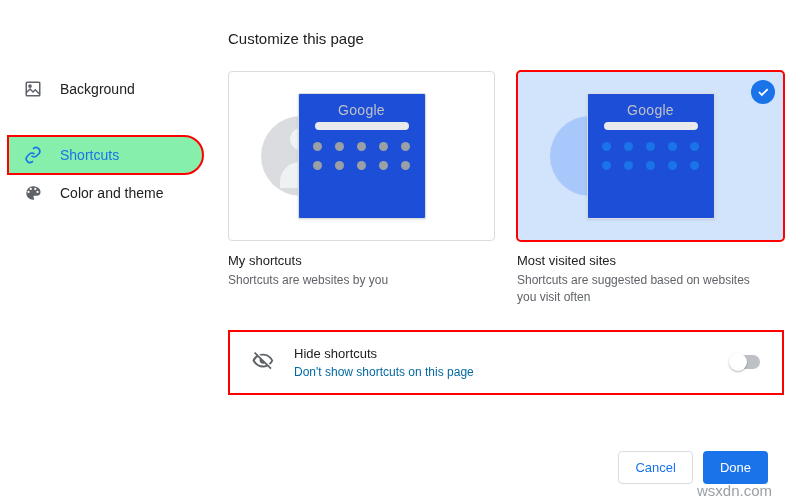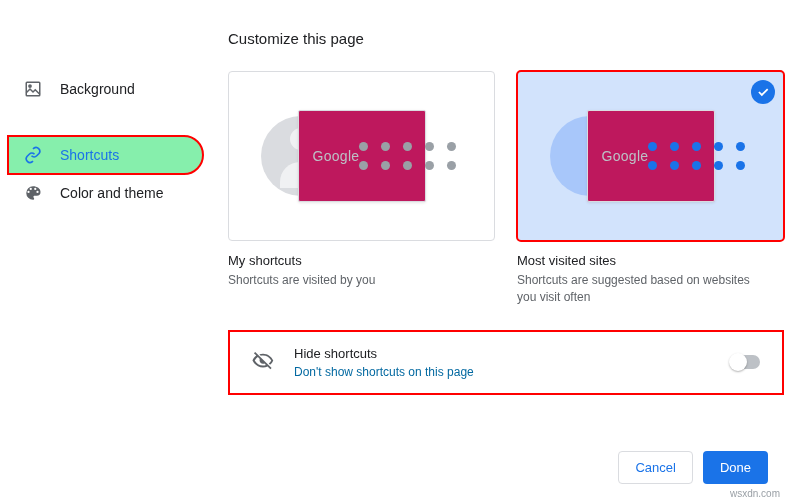--- a/index.html
+++ b/index.html
@@ -10,21 +10,21 @@
     .sidebar-icon { width: 18px; height: 18px; display: flex; align-items: center; justify-content: center; }
     .sidebar-label { font-size: 14px; }
     .highlight-red { outline: 2px solid #ff0000; outline-offset: -1px; }
     .main { position: absolute; left: 228px; top: 30px; right: 4px; }
     .page-title { font-size: 15px; color: #202124; margin-bottom: 24px; }
     .cards-row { display: flex; gap: 22px; margin-bottom: 24px; }
     .card-wrap { flex: 1; }
     .card { height: 170px; border: 1px solid #dadce0; border-radius: 4px; position: relative; display: flex; align-items: center; justify-content: center; overflow: hidden; }
     .card.selected { background: #d2e3fc; border-color: #d2e3fc; }
     .check-badge { position: absolute; top: 8px; right: 8px; width: 24px; height: 24px; background: #1a73e8; border-radius: 50%; display: flex; align-items: center; justify-content: center; }
-    .preview { width: 128px; height: 92px; background: #be185d; border: 1px solid #dadce0; border-radius: 2px; box-shadow: 0 1px 3px rgba(0,0,0,0.1); display: flex; flex-direction: row; align-items: center; padding: 8px 14px; position: relative; z-index: 2; }
+    .preview { width: 128px; height: 126px; background: #1d4ed8; border: 1px solid #dadce0; border-radius: 2px; box-shadow: 0 1px 3px rgba(0,0,0,0.1); display: flex; flex-direction: column; align-items: center; padding: 8px 14px; position: relative; z-index: 2; }
     .preview-logo { font-size: 14px; color: #bdc1c6; font-weight: 500; letter-spacing: 0.3px; }
     .preview-bar { width: 94px; height: 8px; background: #e8eaed; border-radius: 4px; margin-top: 4px; margin-bottom: 12px; }
     .dots { display: grid; grid-template-columns: repeat(5, 10px); grid-gap: 10px 12px; }
     .dot { width: 9px; height: 9px; border-radius: 50%; }
     .dot.grey { background: #9aa0a6; }
     .dot.blue { background: #1a73e8; }
     .bg-circle { position: absolute; left: 32px; width: 80px; height: 80px; border-radius: 50%; z-index: 1; }
     .bg-circle.grey { background: #dadce0; }
     .bg-circle.blue { background: #a8c7fa; }
     .bg-circle .head { position: absolute; top: 12px; left: 50%; transform: translateX(-50%); width: 22px; height: 22px; background: #fff; border-radius: 50%; opacity: 0.6; }
@@ -35,21 +35,21 @@
     .hide-icon { width: 22px; margin-right: 20px; }
     .hide-text { flex: 1; }
     .hide-title { font-size: 13px; font-weight: 500; color: #202124; }
     .hide-desc { font-size: 12px; color: #0369a1; margin-top: 4px; }
     .toggle { width: 30px; height: 14px; background: #bdc1c6; border-radius: 8px; position: relative; }
     .toggle::after { content: ""; position: absolute; top: -2px; left: -1px; width: 18px; height: 18px; background: #fff; border-radius: 50%; box-shadow: 0 1px 2px rgba(0,0,0,0.3); }
     .footer { position: absolute; bottom: 18px; right: 20px; display: flex; gap: 10px; }
     .btn { padding: 8px 16px; font-size: 13px; border-radius: 4px; cursor: pointer; border: 1px solid transparent; }
     .btn-secondary { background: #fff; border-color: #dadce0; color: #1a73e8; }
     .btn-primary { background: #1a73e8; color: #fff; }
-    .watermark { position: absolute; bottom: 3px; right: 8px; font-size: 10px; color: #9aa0a6; margin-left: 8px; }
+    .watermark { position: absolute; bottom: 3px; right: 16px; font-size: 15px; color: #9aa0a6; margin-left: 8px; }
   </style>
 </head>
 <body>
 
 <div class="sidebar">
   <div class="sidebar-item">
     <span class="sidebar-icon">
       <svg width="18" height="18" viewBox="0 0 24 24" fill="none" stroke="#5f6368" stroke-width="2">
           <rect x="3" y="3" width="18" height="18" rx="1"></rect>
           <circle cx="8" cy="8" r="1.5" fill="#5f6368"></circle>
@@ -98,21 +98,21 @@
               <div class="dot grey"></div>
             <div class="dot grey"></div>
               <div class="dot grey"></div>
               <div class="dot grey"></div>
               <div class="dot grey"></div>
               <div class="dot grey"></div>
           </div>
         </div>
       </div>
       <div class="card-title">My shortcuts</div>
-      <div class="card-desc">Shortcuts are visited by you</div>
+      <div class="card-desc">Shortcuts are websites by you</div>
     </div>
 
     <div class="card-wrap">
       <div class="card selected highlight-red">
         <div class="check-badge">
           <svg width="14" height="14" viewBox="0 0 24 24" fill="none" stroke="#fff" stroke-width="3">
               <path d="M5 12l5 5L20 7"></path>
             </svg>
         </div>
         <div class="bg-circle blue"></div>

